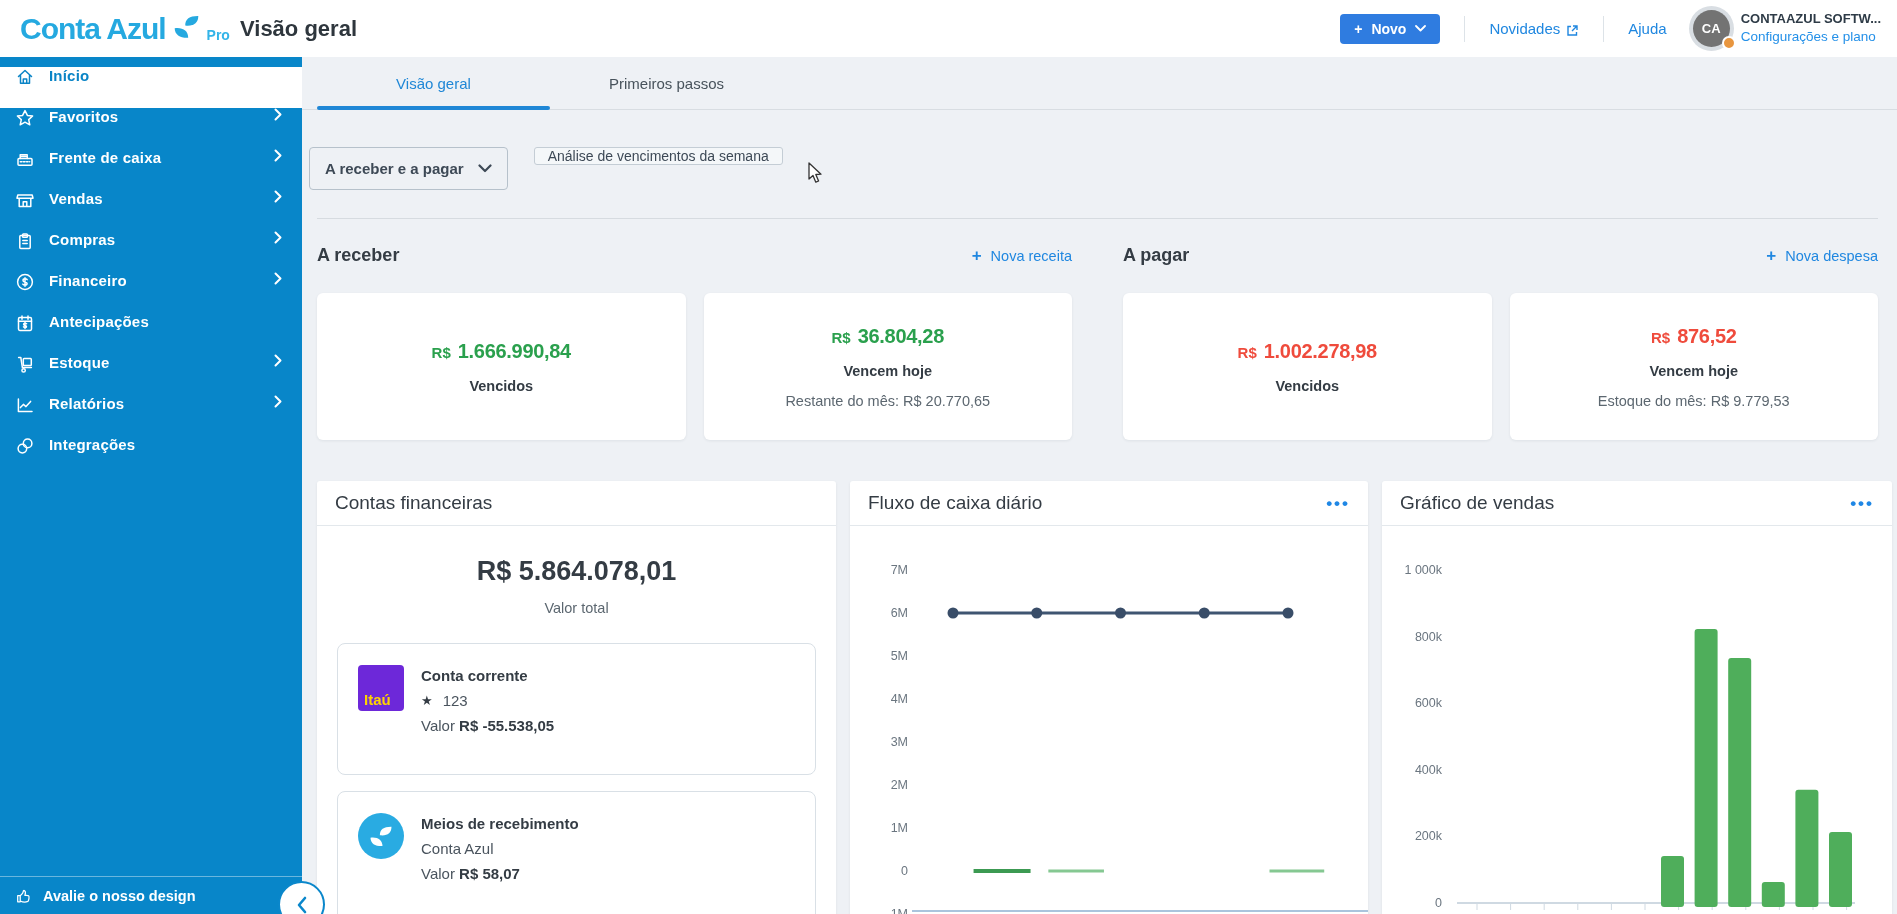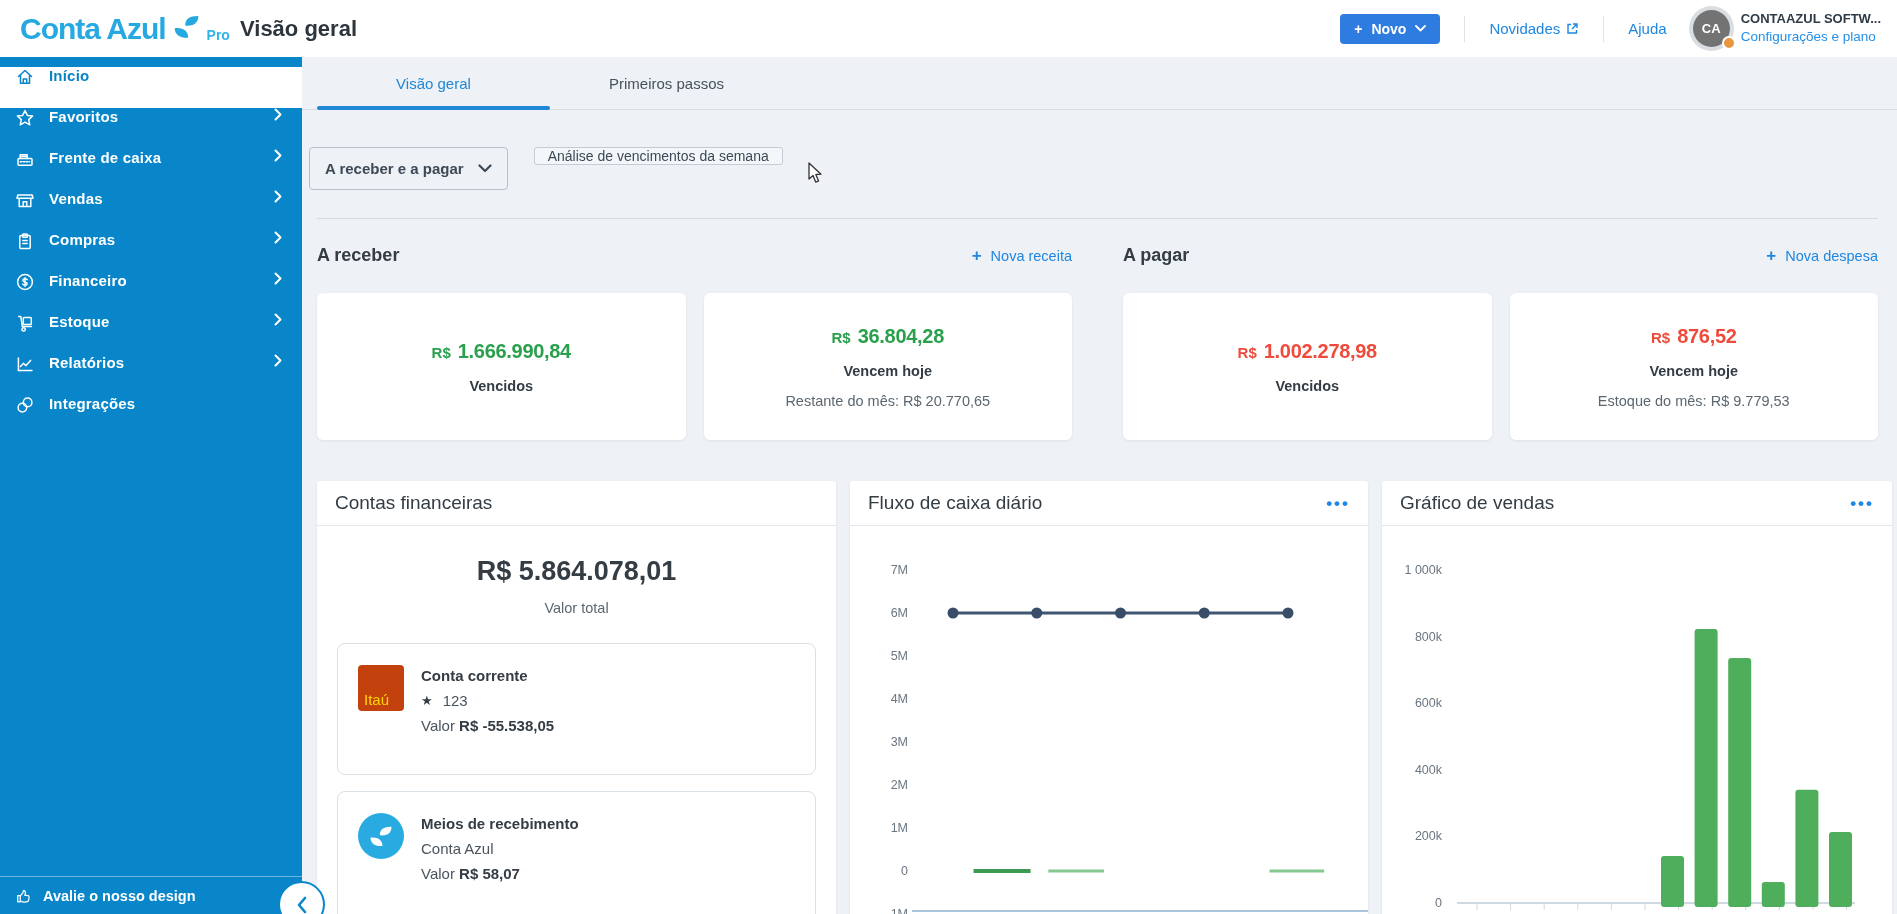--- a/index.html
+++ b/index.html
@@ -12,21 +12,21 @@
   }
   
   .topbar { position:absolute; top:0; left:0; width:1897px; height:57px; background:#fff; display:flex; align-items:center; z-index:5; }
   .brand { width:222px; padding-left:20px; display:flex; align-items:center; gap:7px; flex-shrink:0; }
   .brand-text { font-size:30px; font-weight:bold; color:#25a9e0; letter-spacing:-1px; white-space:nowrap; }
   .brand-pro { font-size:14px; font-weight:bold; color:#33b4e8; align-self:flex-end; padding-bottom:3px; }
   .page-title { font-size:22px; font-weight:600; color:#2e363d; margin-left:18px; }
   .top-right { margin-left:auto; display:flex; align-items:center; padding-right:16px; }
   .novo-btn { background:#2f7ce0; color:#fff; border:none; border-radius:4px; height:30px; padding:0 14px; font-weight:bold; font-size:14px; display:flex; align-items:center; gap:9px; cursor:pointer; font-family:inherit; }
   .hdiv { width:1px; height:26px; background:#dde3e8; margin:0 24px; }
-  .hlink { color:#1f87e0; font-size:15px; text-decoration:none; display:flex; align-items:center; gap:6px; }
+  .hlink { color:#1f87e0; font-size:15px; text-decoration:none; display:flex; align-items:flex-end; gap:6px; }
   .avatar-wrap { position:relative; margin-left:26px; margin-right:11px; flex-shrink:0; }
   .avatar { width:37px; height:37px; border-radius:50%; background:#737373; color:#fff; display:flex; align-items:center; justify-content:center; font-weight:bold; font-size:13px; box-shadow:0 0 0 4px #d9dee3; }
   .status-dot { position:absolute; right:-6px; bottom:-3px; width:14px; height:14px; border-radius:50%; background:#e8963f; border:2px solid #fff; }
   .account-info { line-height:1.3; }
   .account-name { font-size:13px; font-weight:bold; color:#2e3b47; }
   .account-link { font-size:13.5px; color:#2490e8; }
   
   .sidebar { position:absolute; top:57px; left:0; width:302px; bottom:0; background:#0886c9; z-index:4; }
   .nav { padding-top:10px; }
   .nav-item { height:41px; display:flex; align-items:flex-start; gap:14px; padding:0 20px 0 15px; color:#fff; font-size:15px; font-weight:bold; letter-spacing:.2px; cursor:pointer; }
@@ -65,21 +65,21 @@
   .panels { display:flex; gap:14px; margin:41px 0 0 15px; height:436px; }
   .panel { background:#fff; border-radius:3px; box-shadow:0 1px 3px rgba(40,50,60,.08); position:relative; overflow:hidden; flex-shrink:0; }
   .p-accounts { width:519px; } .p-cashflow { width:518px; } .p-sales { width:510px; }
   .panel-head { height:45px; display:flex; align-items:center; justify-content:space-between; padding:0 18px; border-bottom:1px solid #e3e8ec; }
   .panel-title { font-size:19px; color:#343c44; }
   .panel-menu { color:#1f87e5; font-size:17px; font-weight:bold; letter-spacing:2px; cursor:pointer; line-height:1; }
   .total { text-align:center; font-size:27px; font-weight:600; color:#343c44; margin-top:30px; }
   .total-label { text-align:center; font-size:14.5px; color:#5c6770; margin-top:13px; }
   .acct { margin:27px 20px 0; border:1px solid #d9e0e6; border-radius:8px; padding:21px 20px; display:flex; gap:17px; min-height:132px; }
   .acct + .acct { margin-top:16px; }
-  .bank-logo-itau { width:46px; height:46px; background:#c2410c; border-radius:4px; color:#ffd400; font-weight:normal; font-size:15px; display:flex; align-items:flex-end; padding:3px 6px; flex-shrink:0;text-align:right; }
+  .bank-logo-itau { width:46px; height:46px; background:#6d28d9; border-radius:4px; color:#ffd400; font-weight:bold; font-size:15px; display:flex; align-items:flex-end; padding:3px 6px; flex-shrink:0;text-align:right; }
   .bank-logo-ca { width:46px; height:46px; border-radius:50%; background:#29abe2; display:flex; align-items:center; justify-content:center; flex-shrink:0; }
   .acct-col { display:flex; flex-direction:column; gap:8px; padding-top:2px; }
   .acct-name { font-size:15px; font-weight:bold; color:#343c44; }
   .acct-fav { display:flex; align-items:center; gap:10px; font-size:15px; color:#4a545e; }
   .acct-fav .star { font-size:13px; color:#343c44; }
   .acct-sub { font-size:15px; color:#4a545e; }
   .acct-val { font-size:15px; color:#4a545e; }
   .acct-val b { color:#343c44; }
   .chart-box { position:absolute; top:46px; left:0; right:0; bottom:0; }
   
@@ -192,20 +192,28 @@
         <svg class="mi" width="20" height="20" viewBox="0 0 20 20" fill="none" stroke="currentColor" stroke-width="1.5" stroke-linecap="round" stroke-linejoin="round">
           <circle cx="10" cy="10" r="7.4"></circle>
           <path d="M10 5.8 V14.2 M12.1 7.6 C11.6 7 10.8 6.8 10 6.8 C8.7 6.8 8 7.5 8 8.4 C8 10.5 12.1 9.5 12.1 11.6 C12.1 12.6 11.2 13.2 10 13.2 C9 13.2 8.2 12.8 7.8 12.2"></path>
         </svg>
         <span>Financeiro</span>
         <span class="nav-chev">
           <svg width="8" height="13" viewBox="0 0 8 13">
             <polyline points="1.5,1.5 6.5,6.5 1.5,11.5" fill="none" stroke="#fff" stroke-width="2" stroke-linecap="round" stroke-linejoin="round"></polyline>
           </svg>
         </span>
+      </div>
+      <div class="nav-item">
+        <svg class="mi" width="20" height="20" viewBox="0 0 20 20" fill="none" stroke="currentColor" stroke-width="1.5" stroke-linecap="round" stroke-linejoin="round">
+          <rect x="3.5" y="4.6" width="13" height="12.8" rx="1.3"></rect>
+          <path d="M3.5 8.2 H16.5 M7 3 V6.2 M13 3 V6.2"></path>
+          <path d="M10 9.6 V15.4 M11.6 10.8 C11.2 10.4 10.6 10.2 10 10.2 C9.1 10.2 8.6 10.7 8.6 11.3 C8.6 12.8 11.5 12.1 11.5 13.5 C11.5 14.2 10.8 14.6 10 14.6 C9.3 14.6 8.8 14.3 8.5 13.9"></path>
+        </svg>
+        <span>Antecipações</span>
       </div>
       <div class="nav-item">
         <svg class="mi" width="20" height="20" viewBox="0 0 20 20" fill="none" stroke="currentColor" stroke-width="1.5" stroke-linecap="round" stroke-linejoin="round">
           <rect x="8.3" y="4.6" width="8" height="7" rx="0.8"></rect>
           <path d="M3.6 3.4 H5.8 L7.4 13.6 H16.4"></path>
           <circle cx="8.6" cy="16.4" r="1.7"></circle>
         </svg>
         <span>Estoque</span>
         <span class="nav-chev">
           <svg width="8" height="13" viewBox="0 0 8 13">

